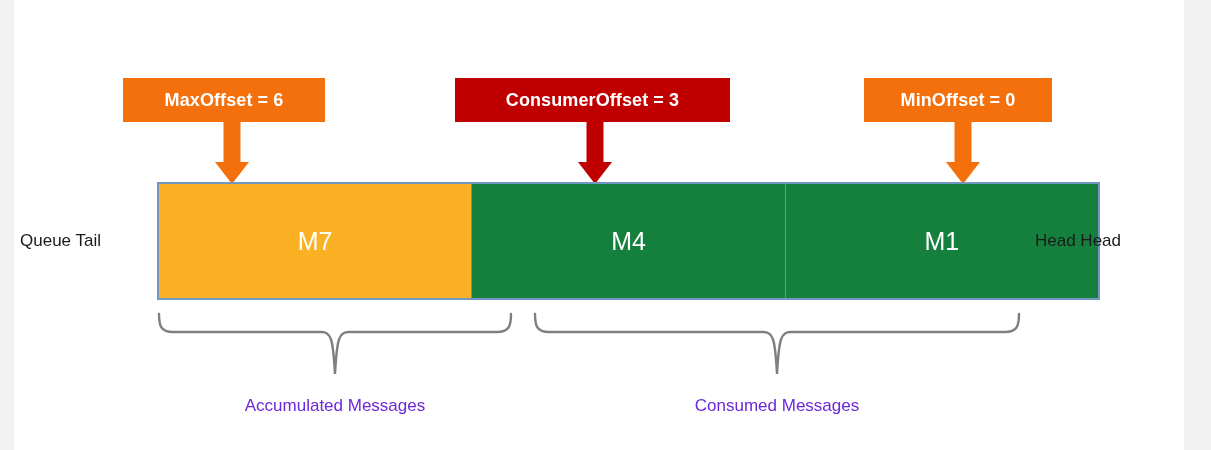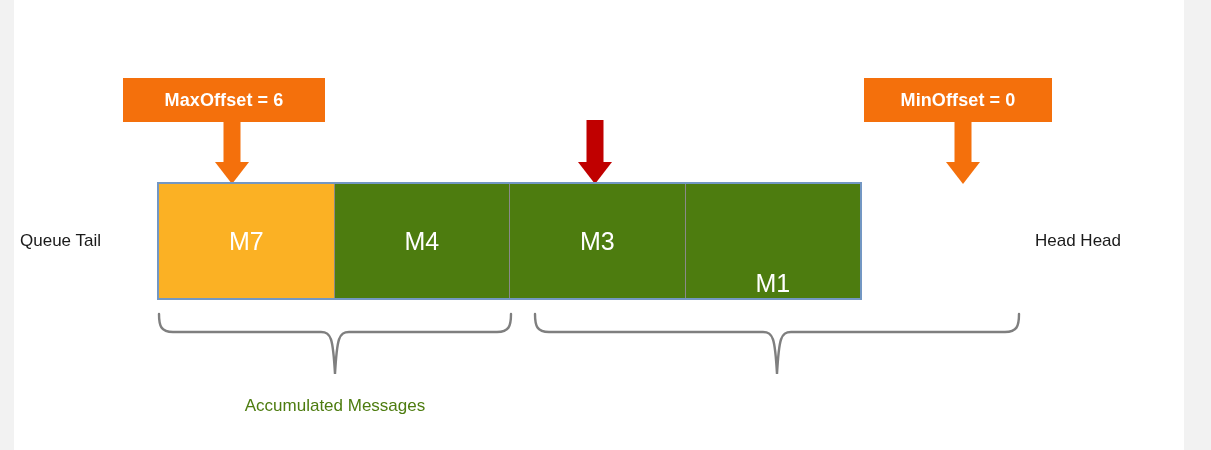--- a/index.html
+++ b/index.html
@@ -69,76 +69,79 @@
   .arrow.orange .stem { background: #F4700C; }
   .arrow.orange .head { border-top: 22px solid #F4700C; }
   .arrow.red .stem    { background: #C00000; }
   .arrow.red .head    { border-top: 22px solid #C00000; }
 
   
   #queue-row {
     position: absolute;
     left: 157px;
     top: 182px;
-    width: 705px;
+    width: 943px;
     height: 118px;
     border: 2px solid #7397C3;
     box-sizing: border-box;
     display: flex;
   }
   .cell {
     flex: 1 1 0;
     position: relative;
     display: flex;
     align-items: center;
     justify-content: center;
     color: #ffffff;
     font-size: 25px;
     font-weight: 400;
     box-sizing: border-box;
     border-right: 1px solid #8a8a8a;
   }
-  .cell:last-child { border-right: none; align-items: flex-end; }
+  .cell:last-child { border-right: none; }
   .cell.accumulated { background: #FBB124; }
-  .cell.consumed    { background: #4d7c0f; }
+  .cell.consumed    { background: #15803d; }
 
   
   .side-label {
     position: absolute;
     font-size: 17px;
     color: #1a1a1a;
     white-space: nowrap;
   }
   #queue-tail-label { left: 20px;   top: 231px; }
   #queue-head-label { left: 1035px; top: 231px; }
 
   
   .brace-svg { position: absolute; }
 
   
   .caption {
     position: absolute;
     font-size: 17px;
-    color: #4d7c0f;
+    color: #6d28d9;
     white-space: nowrap;
     text-align: center;
   }
 </style>
 </head>
 <body>
 
 <div id="canvas">
 
   <div class="edge-strip edge-left"></div>
   <div class="edge-strip edge-right"></div>
 
   <div class="callout orange" style="left:123px; top:78px; width:202px;">
     <span>MaxOffset = 6</span>
   </div>
 
+  <div class="callout red" style="left:455px; top:78px; width:275px;">
+    <span>ConsumerOffset = 3</span>
+  </div>
 
   <div class="callout orange" style="left:864px; top:78px; width:188px;">
     <span>MinOffset = 0</span>
   </div>
 
   <div class="arrow orange" style="left:215px; top:120px; width:34px; height:64px;">
     <div class="stem" style="height:44px;"></div>
     <div class="head"></div>
   </div>
 
@@ -151,23 +154,20 @@
     <div class="stem" style="height:44px;"></div>
     <div class="head"></div>
   </div>
 
   <div id="queue-row">
     <div class="cell accumulated">
       <span>M7</span>
     </div>
     <div class="cell consumed">
       <span>M4</span>
-    </div>
-    <div class="cell consumed">
-      <span>M3</span>
     </div>
     <div class="cell consumed">
       <span>M1</span>
     </div>
   </div>
 
   <div class="side-label" id="queue-tail-label">Queue Tail</div>
 
   <div class="side-label" id="queue-head-label">Head Head</div>
 
@@ -186,14 +186,15 @@
              C 4 14, 6 20, 18 20
              L 232 20
              C 242 20, 244 26, 246 62
              C 248 26, 250 20, 260 20
              L 474 20
              C 486 20, 488 14, 488 2" fill="none" stroke="#7F7F7F" stroke-width="2.4" stroke-linecap="round"></path>
   </svg>
 
   <div class="caption" style="left:195px; top:396px; width:280px;">Accumulated Messages</div>
 
+  <div class="caption" style="left:637px; top:396px; width:280px;">Consumed Messages</div>
 
 </div>
 
 </body></html>

